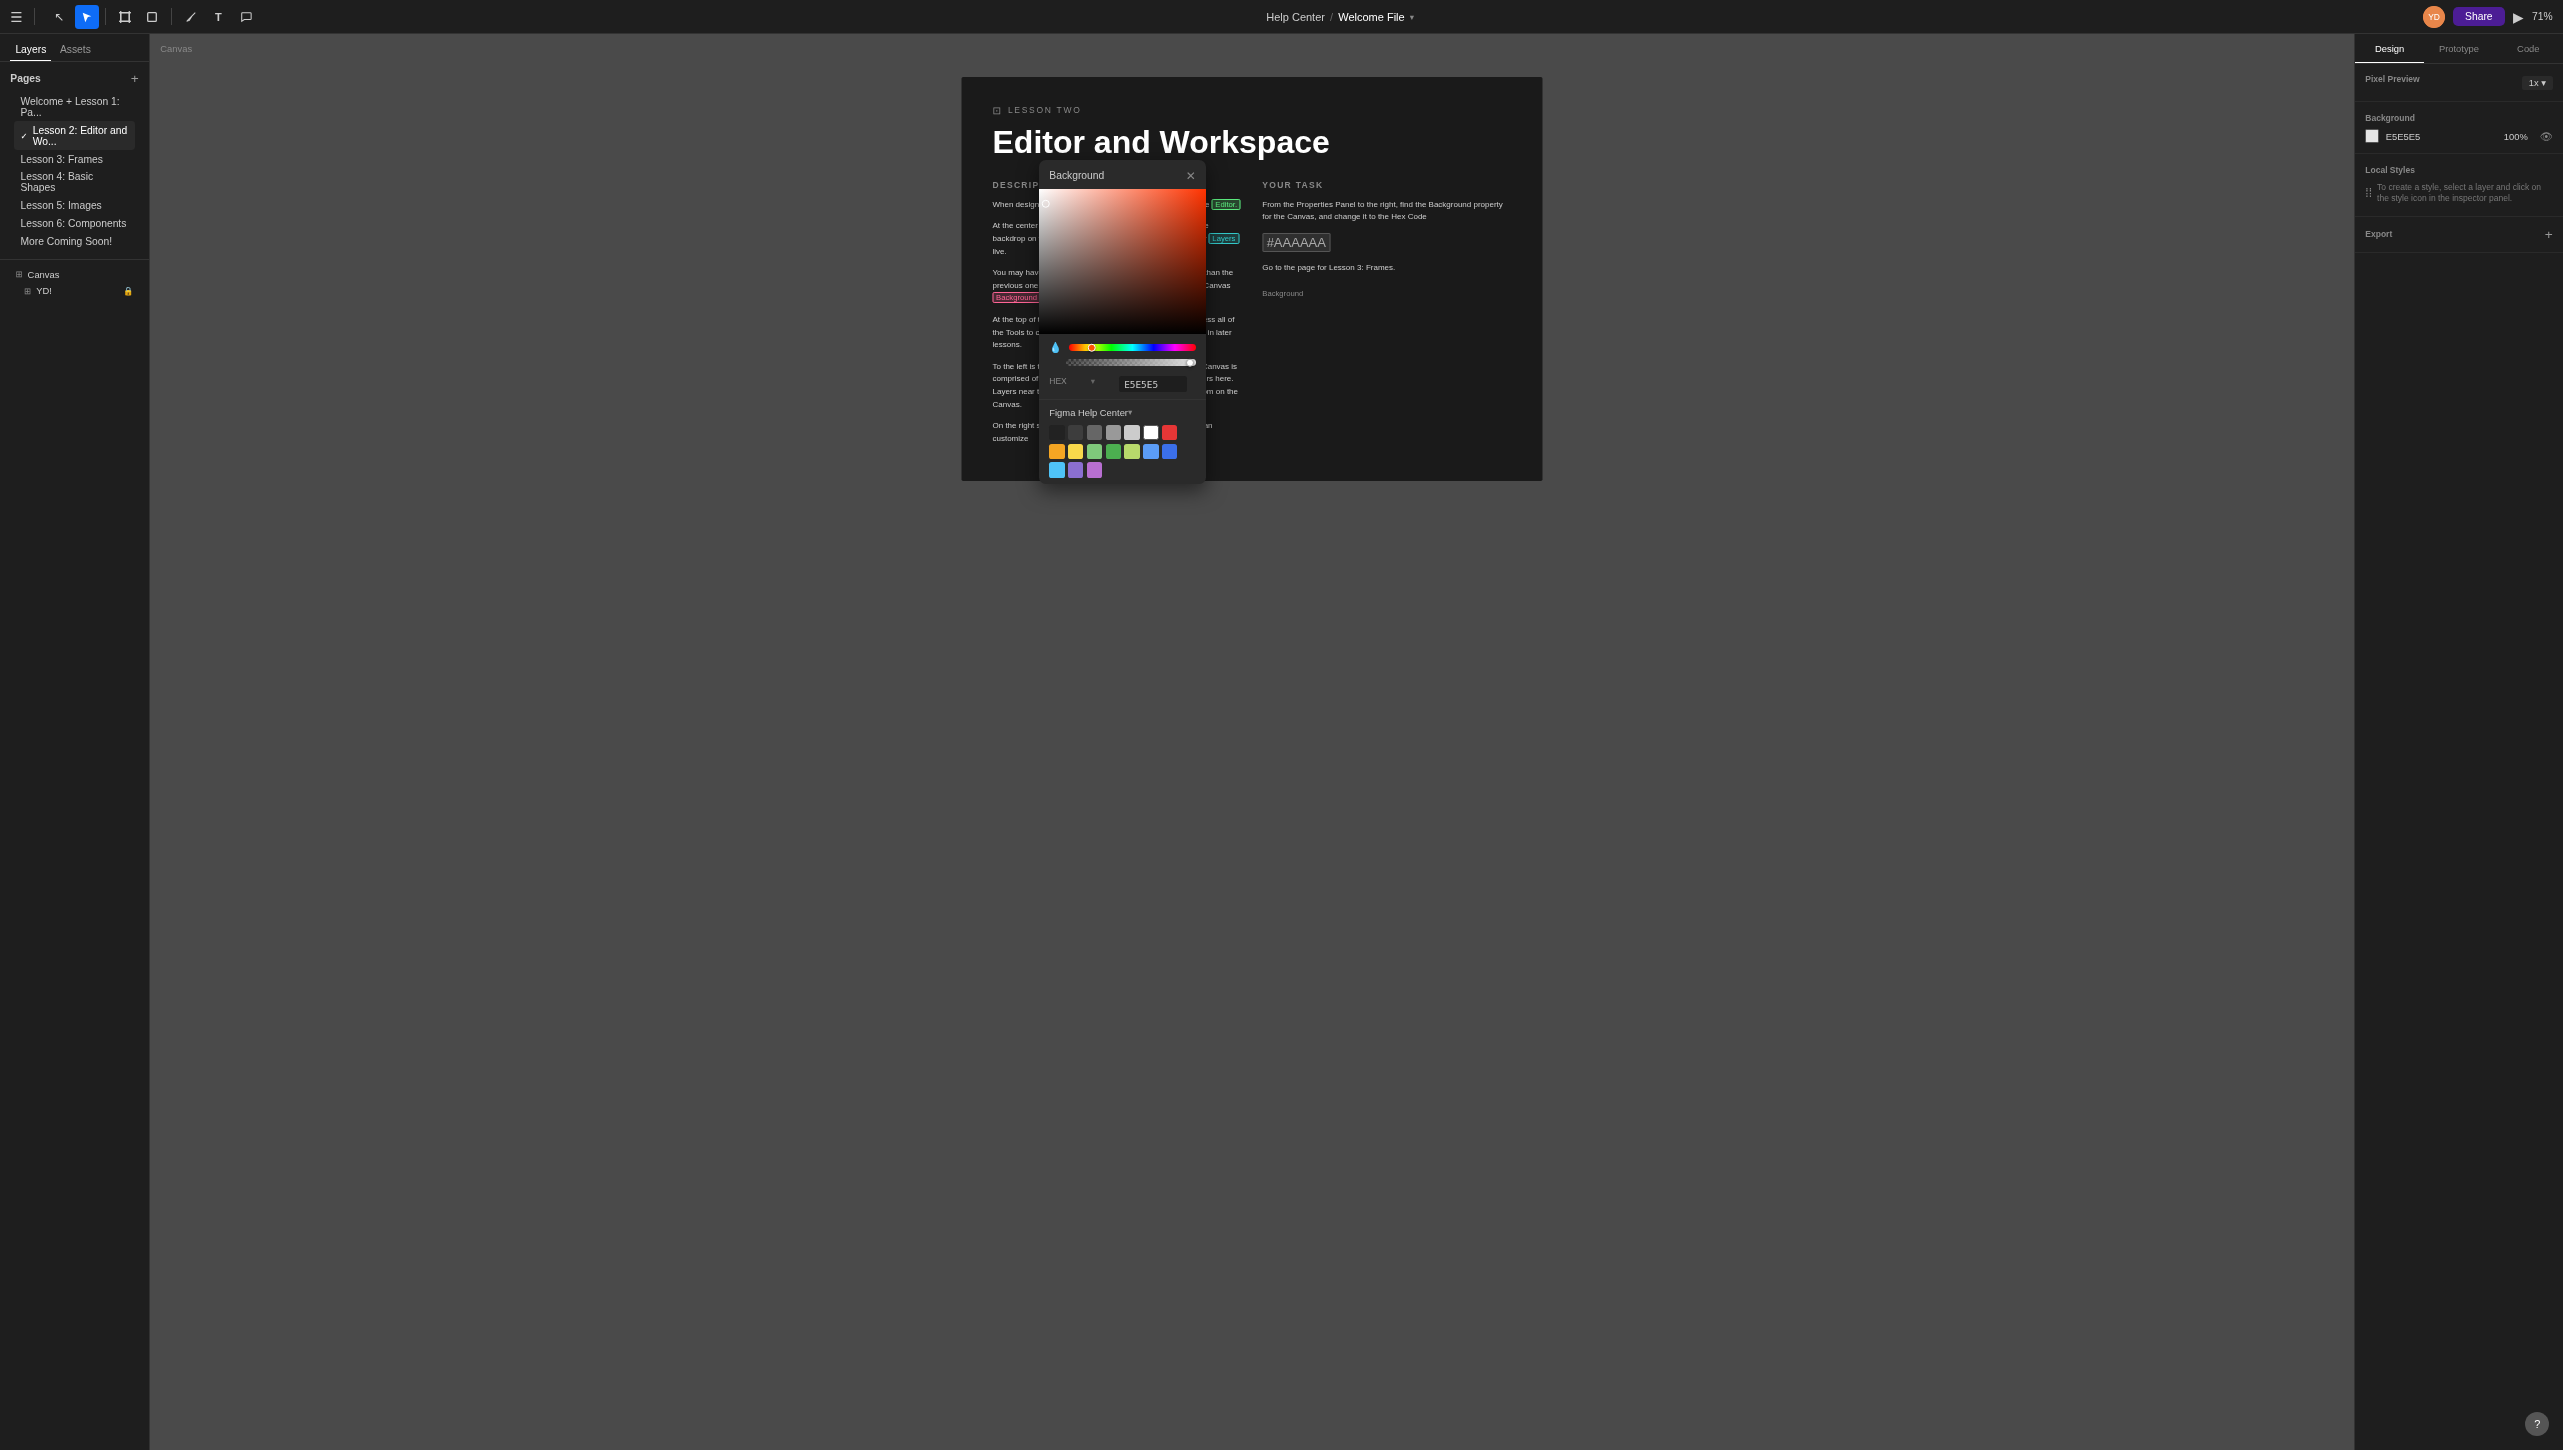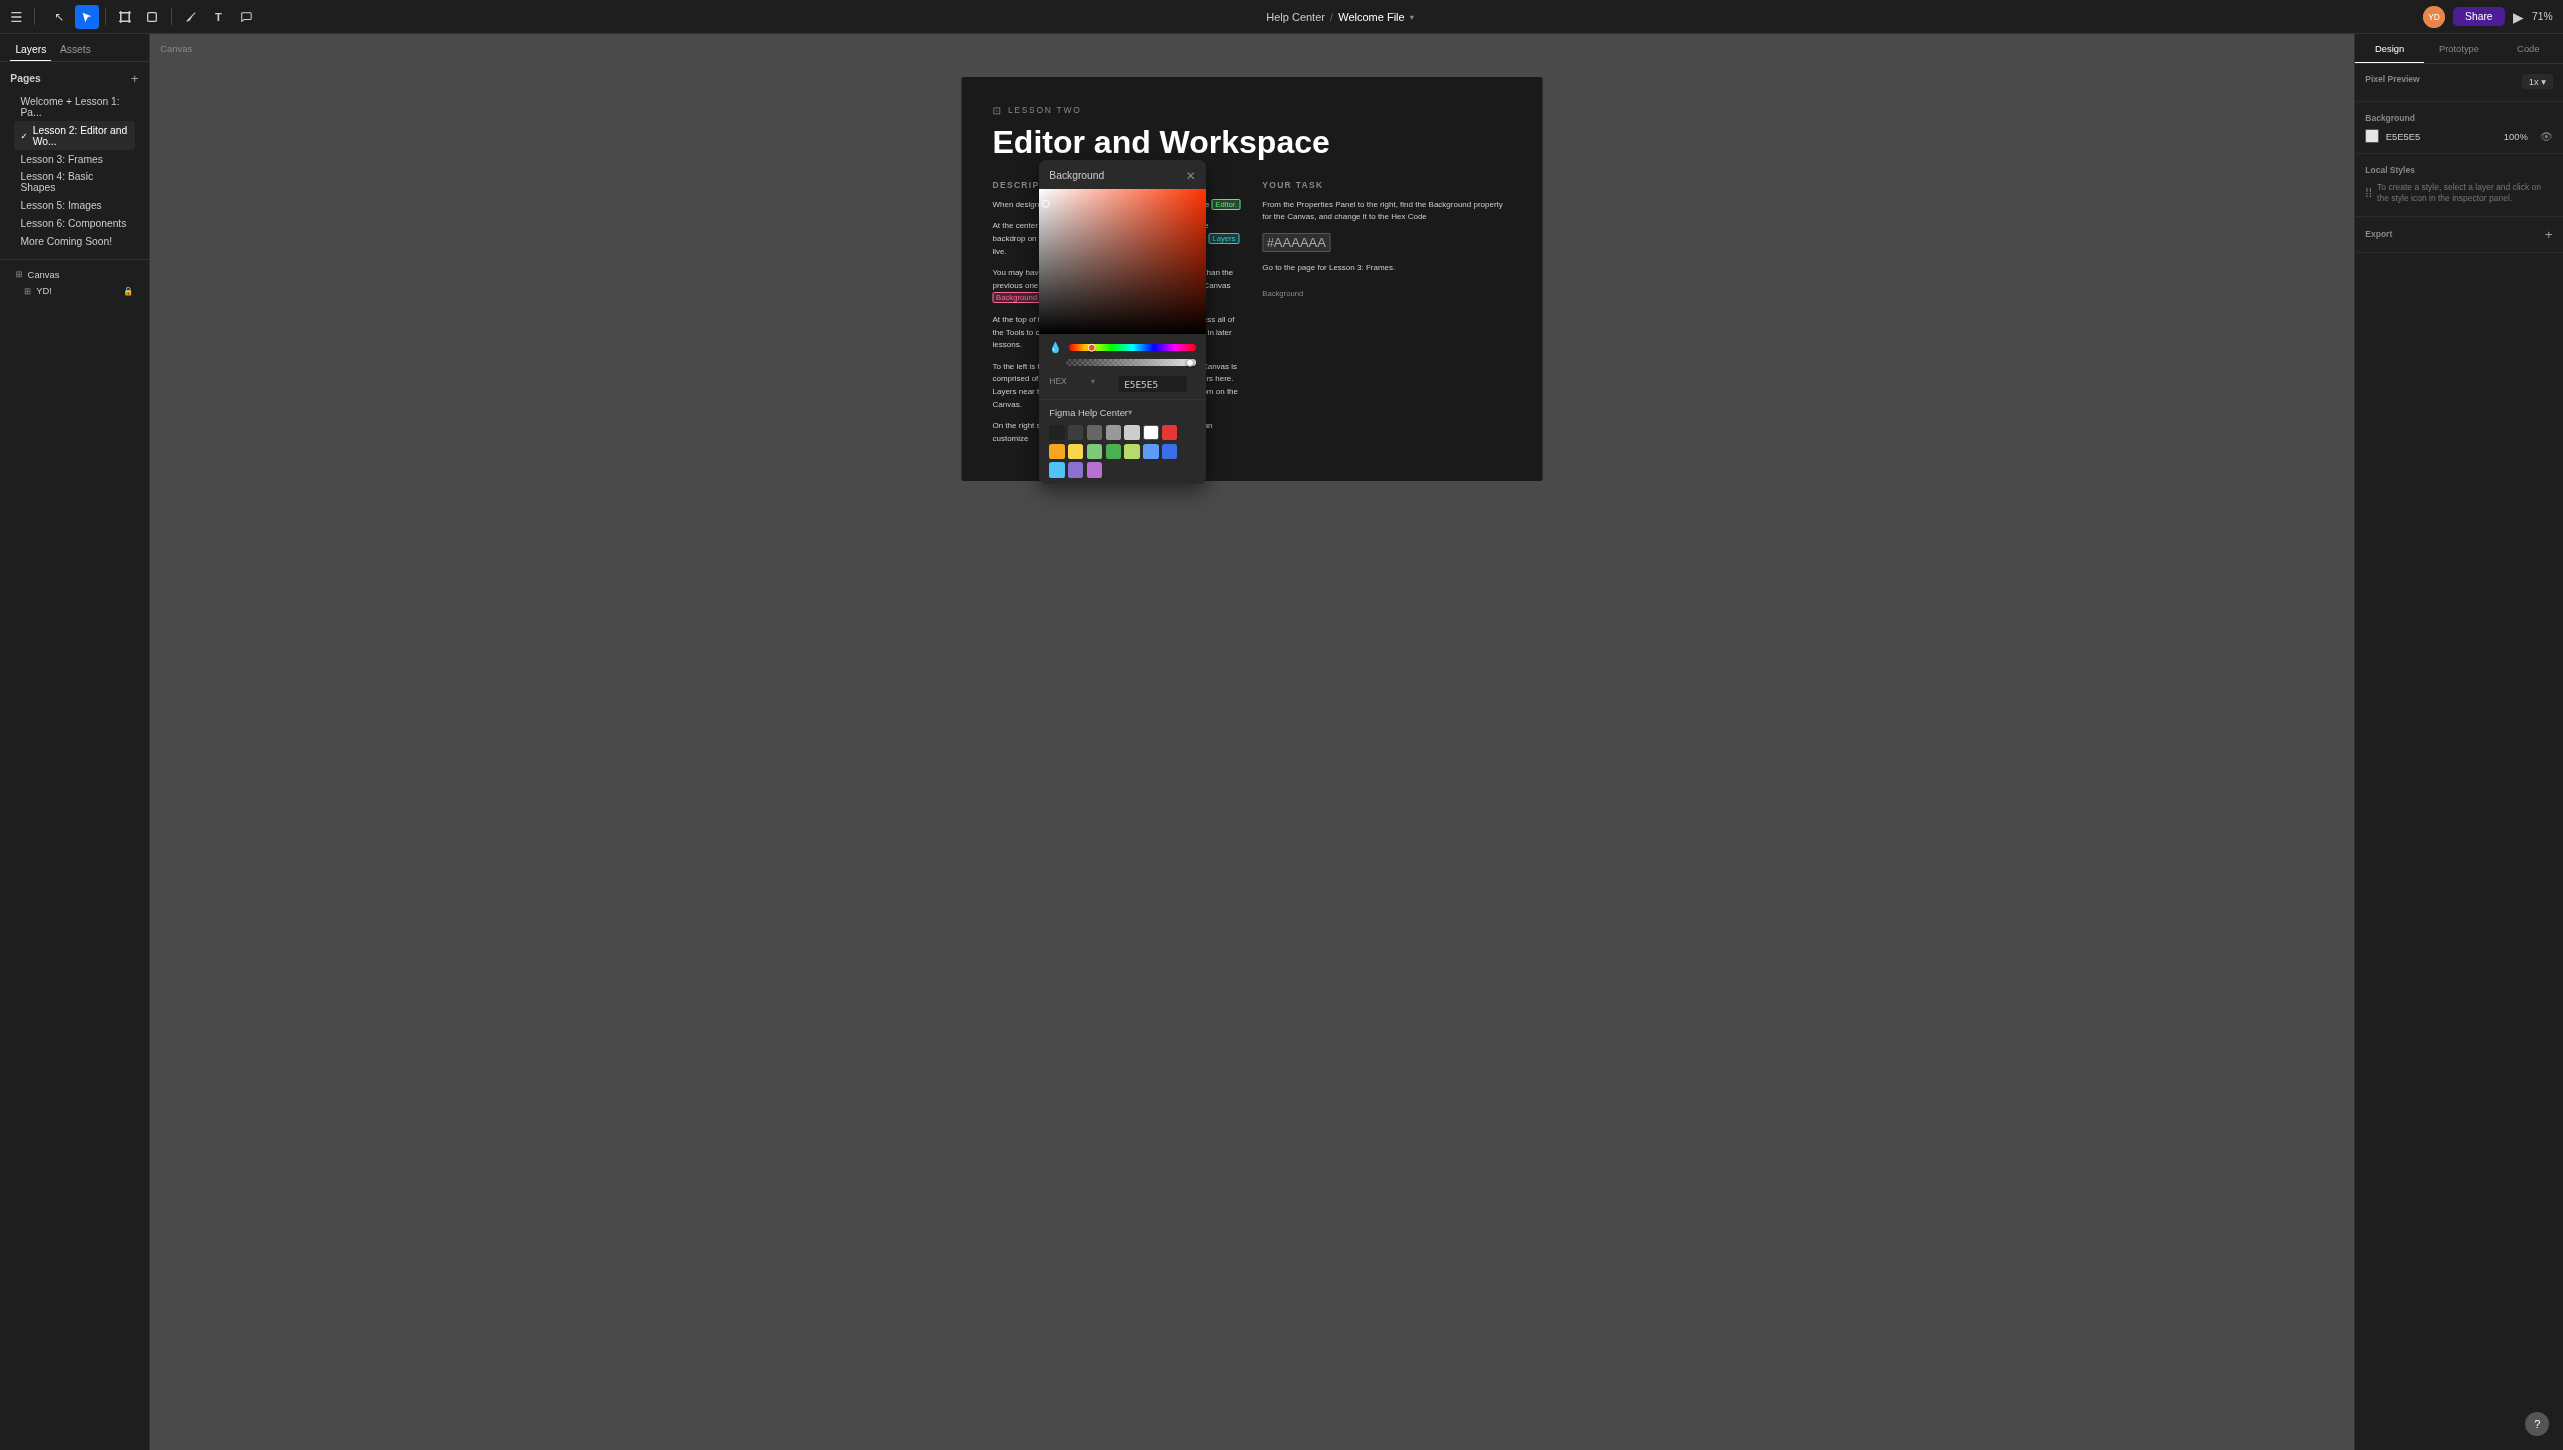--- a/index.html
+++ b/index.html
@@ -114,21 +114,21 @@
       flex-shrink: 0;
       display: flex;
       flex-direction: column;
       overflow-y: auto;
     }
     .right-tabs { display: flex; border-bottom: 0.9px solid #333; }
     .right-tab { flex: 1; text-align: center; padding: 8.5px 0; font-size: 9.4px; cursor: pointer; color: #888; }
     .right-tab.active { color: #fff; border-bottom: 1.7px solid #fff; }
     .right-section { padding: 10.3px; border-bottom: 0.9px solid #2a2a2a; }
     .right-section-title { font-size: 8.5px; color: #888; margin-bottom: 6.8px; font-weight: 600; }
-    .pixel-preview-row { display: flex; align-items: flex-start; justify-content: space-between; }
+    .pixel-preview-row { display: flex; align-items: center; justify-content: space-between; }
     .pixel-value { font-size: 9.4px; color: #ccc; background: #2a2a2a; padding: 1.7px 6.8px; border-radius: 2.6px; cursor: pointer; }
     .bg-row { display: flex; align-items: center; gap: 6.8px; }
     .bg-swatch { width: 13.7px; height: 13.7px; border-radius: 1.7px; background: #e5e5e5; border: 0.9px solid #555; flex-shrink: 0; cursor: pointer; }
     .bg-hex { font-size: 9.4px; color: #ccc; }
     .bg-opacity { font-size: 9.4px; color: #ccc; margin-left: auto; }
     .eye-icon { color: #888; font-size: 10.3px; cursor: pointer; margin-left: 5.1px; }
     .local-styles-row { display: flex; align-items: center; gap: 5.1px; }
     .style-dots { font-size: 12px; color: #888; }
     .style-hint { font-size: 8.5px; color: #777; line-height: 1.4; }
     .export-row { display: flex; align-items: center; justify-content: space-between; }

